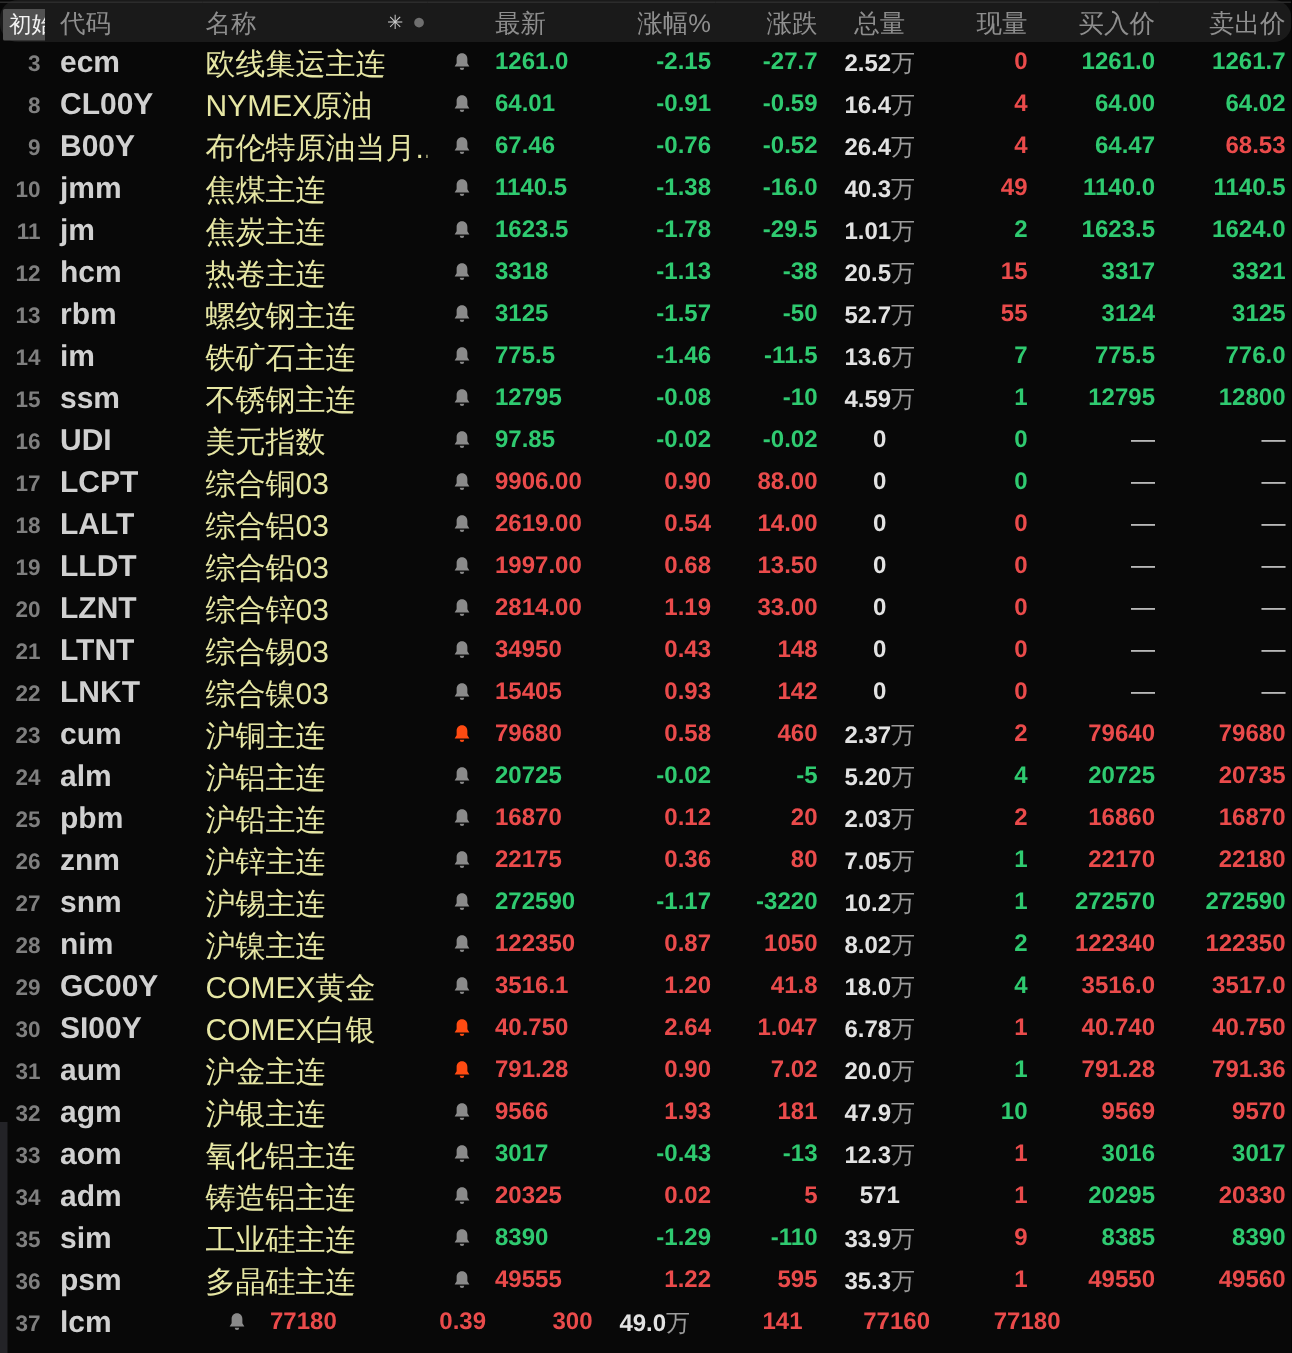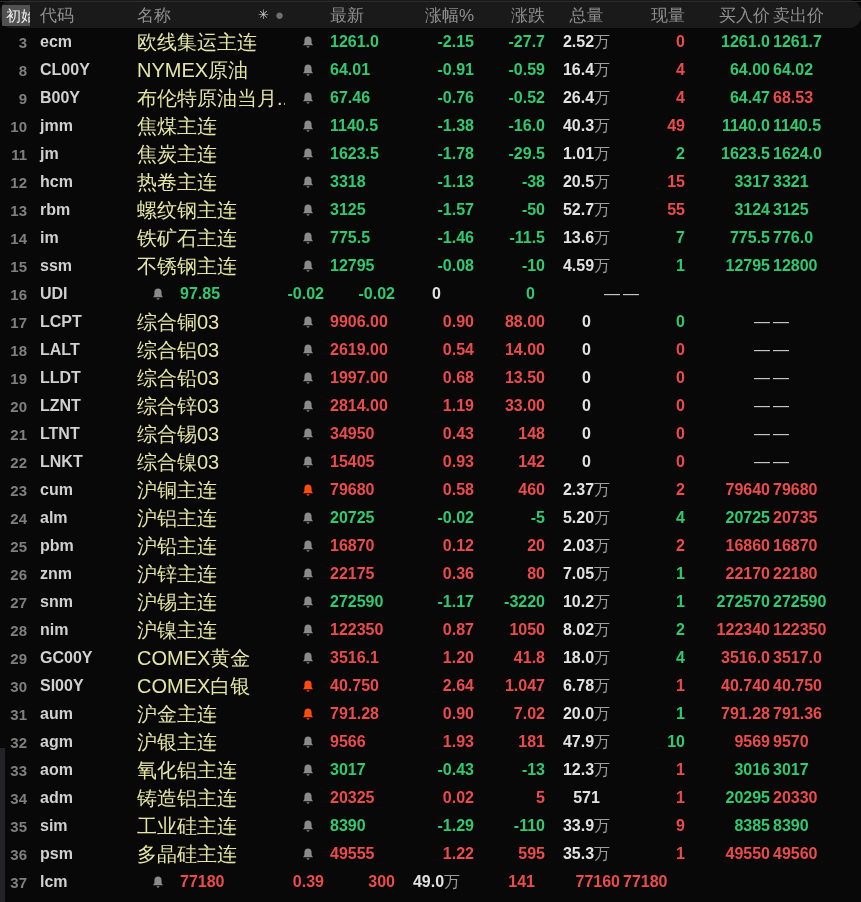--- a/index.html
+++ b/index.html
@@ -37,26 +37,26 @@
   .c-num   {width:30px; text-align:right;padding-right:3px;}
   .c-code  {width:105px;text-align:left; padding-left:10px;}
   .c-name  {width:150px;text-align:left; padding-left:2px;}
   .c-bell  {width:45px; text-align:center;}
   .c-latest{width:70px; text-align:left;padding-right:3px;}
   .c-pct   {width:77px; text-align:right;padding-right:3px;}
   .c-chg   {width:71px; text-align:right;padding-right:3px;}
   .c-vol   {width:80px; text-align:center;padding-right:3px;}
   .c-cur   {width:60px; text-align:right;padding-right:3px;}
   .c-bid   {width:85px; text-align:right;padding-right:3px;}
-  .c-ask   {width:88px; padding-right:4px;}
+  .c-ask   {width:88px; text-align:right;padding-right:4px;}
   
   .tbody{position:relative;}
   .row{display:flex;align-items:center;height:28px;}
   .row .c-num {color:var(--row_num,#7f7f7f);font-size:15px;font-weight:bold;}
-  .row .c-code{color:var(--code,#d0d0d0);font-size:16px;font-weight:bold;}
+  .row .c-code{color:var(--code,#d0d0d0);font-size:20px;font-weight:bold;}
   .row .c-name{color:var(--name,#e6e6a4);font-size:20px;}
   .numcell{font-size:16px;font-weight:bold;letter-spacing:0;}
   .t-up{color:var(--up,#ea4b4b);}
   .t-down{color:var(--down,#2fca70);}
   .t-dash{color:var(--dash,#cccccc);font-weight:normal;}
   .vol-num{color:var(--white,#e2e2e2);}
   .vol-unit{color:var(--unit,#9c9c9c);font-size:16px;font-weight:normal;}
   
   .bell{width:14px;height:15px;display:inline-block;vertical-align:middle;}
   .bell-gray path{fill:var(--bell_gray,#8a8a8a);}
@@ -258,20 +258,21 @@
     <span class="cell c-chg numcell t-down">-10</span>
     <span class="cell c-vol numcell"><span class="vol-num">4.59</span><span class="vol-unit">万</span></span>
     <span class="cell c-cur numcell t-down">1</span>
     <span class="cell c-bid numcell t-down">12795</span>
     <span class="cell c-ask numcell t-down">12800</span>
   </div>
 
   <div class="row">
     <span class="cell c-num">16</span>
     <span class="cell c-code">UDI</span>
+    <span class="cell c-name">美元指数</span>
     <span class="cell c-bell">
       <svg class="bell bell-gray" viewBox="0 0 16 16">
         <path d="M8 1.2c-2.6 0-4.1 1.9-4.1 4.4v3.1L2.4 11.2h11.2L12.1 8.7V5.6C12.1 3.1 10.6 1.2 8 1.2z"></path>
         <path d="M6.3 12.2a1.7 1.7 0 0 0 3.4 0z"></path>
       </svg>
     </span>
     <span class="cell c-latest numcell t-down">97.85</span>
     <span class="cell c-pct numcell t-down">-0.02</span>
     <span class="cell c-chg numcell t-down">-0.02</span>
     <span class="cell c-vol numcell"><span class="vol-num">0</span><span class="vol-unit"></span></span>

